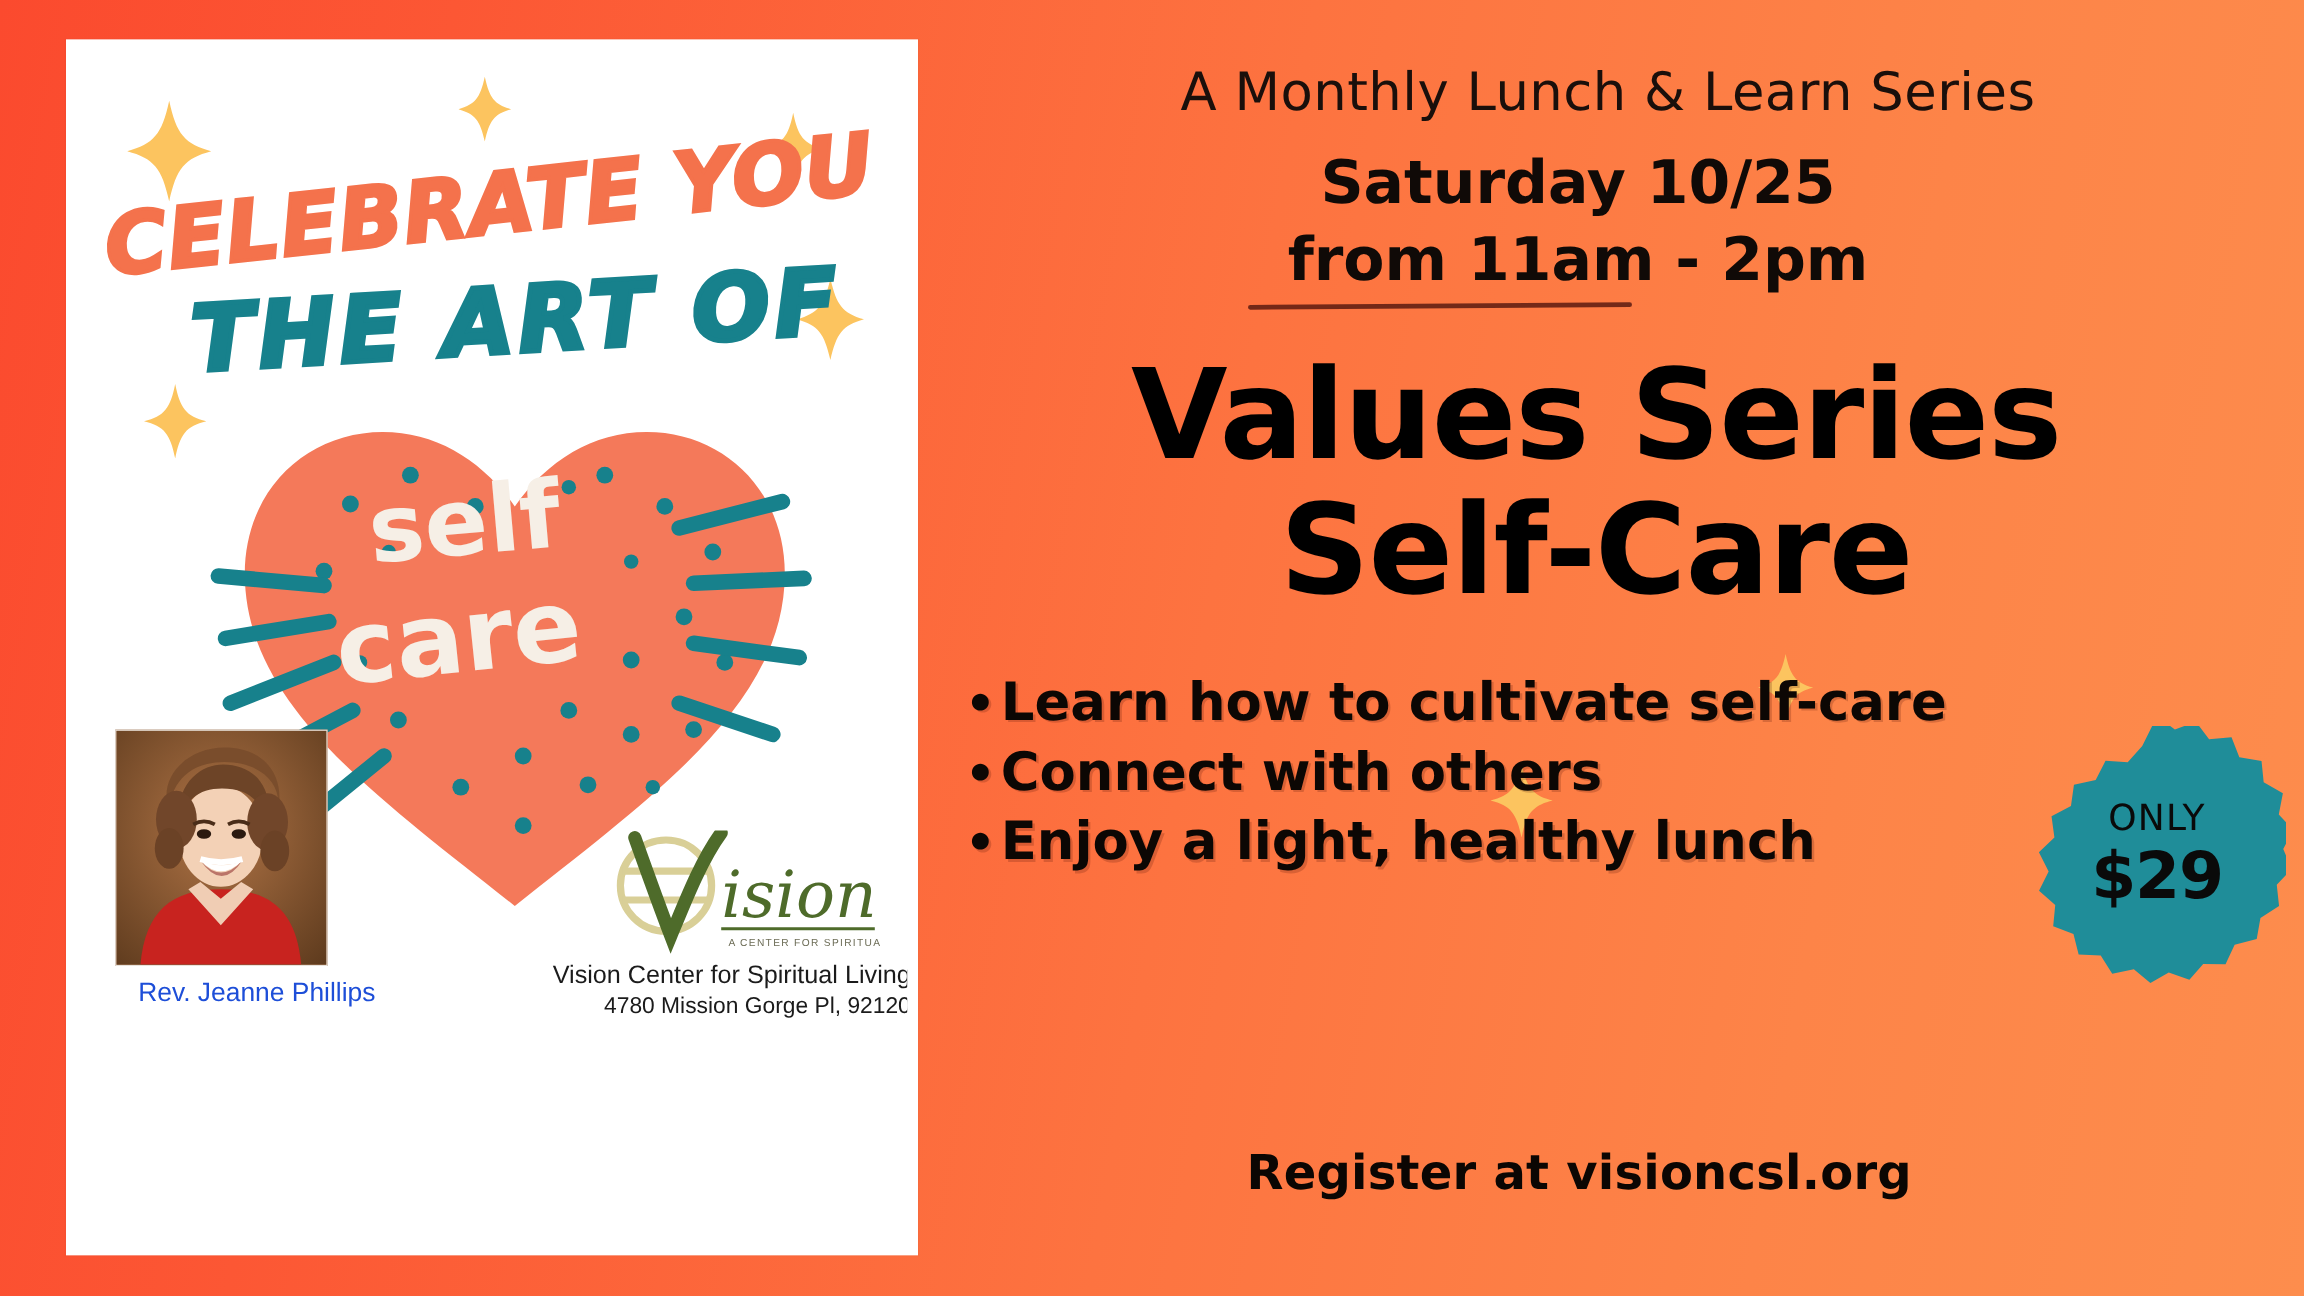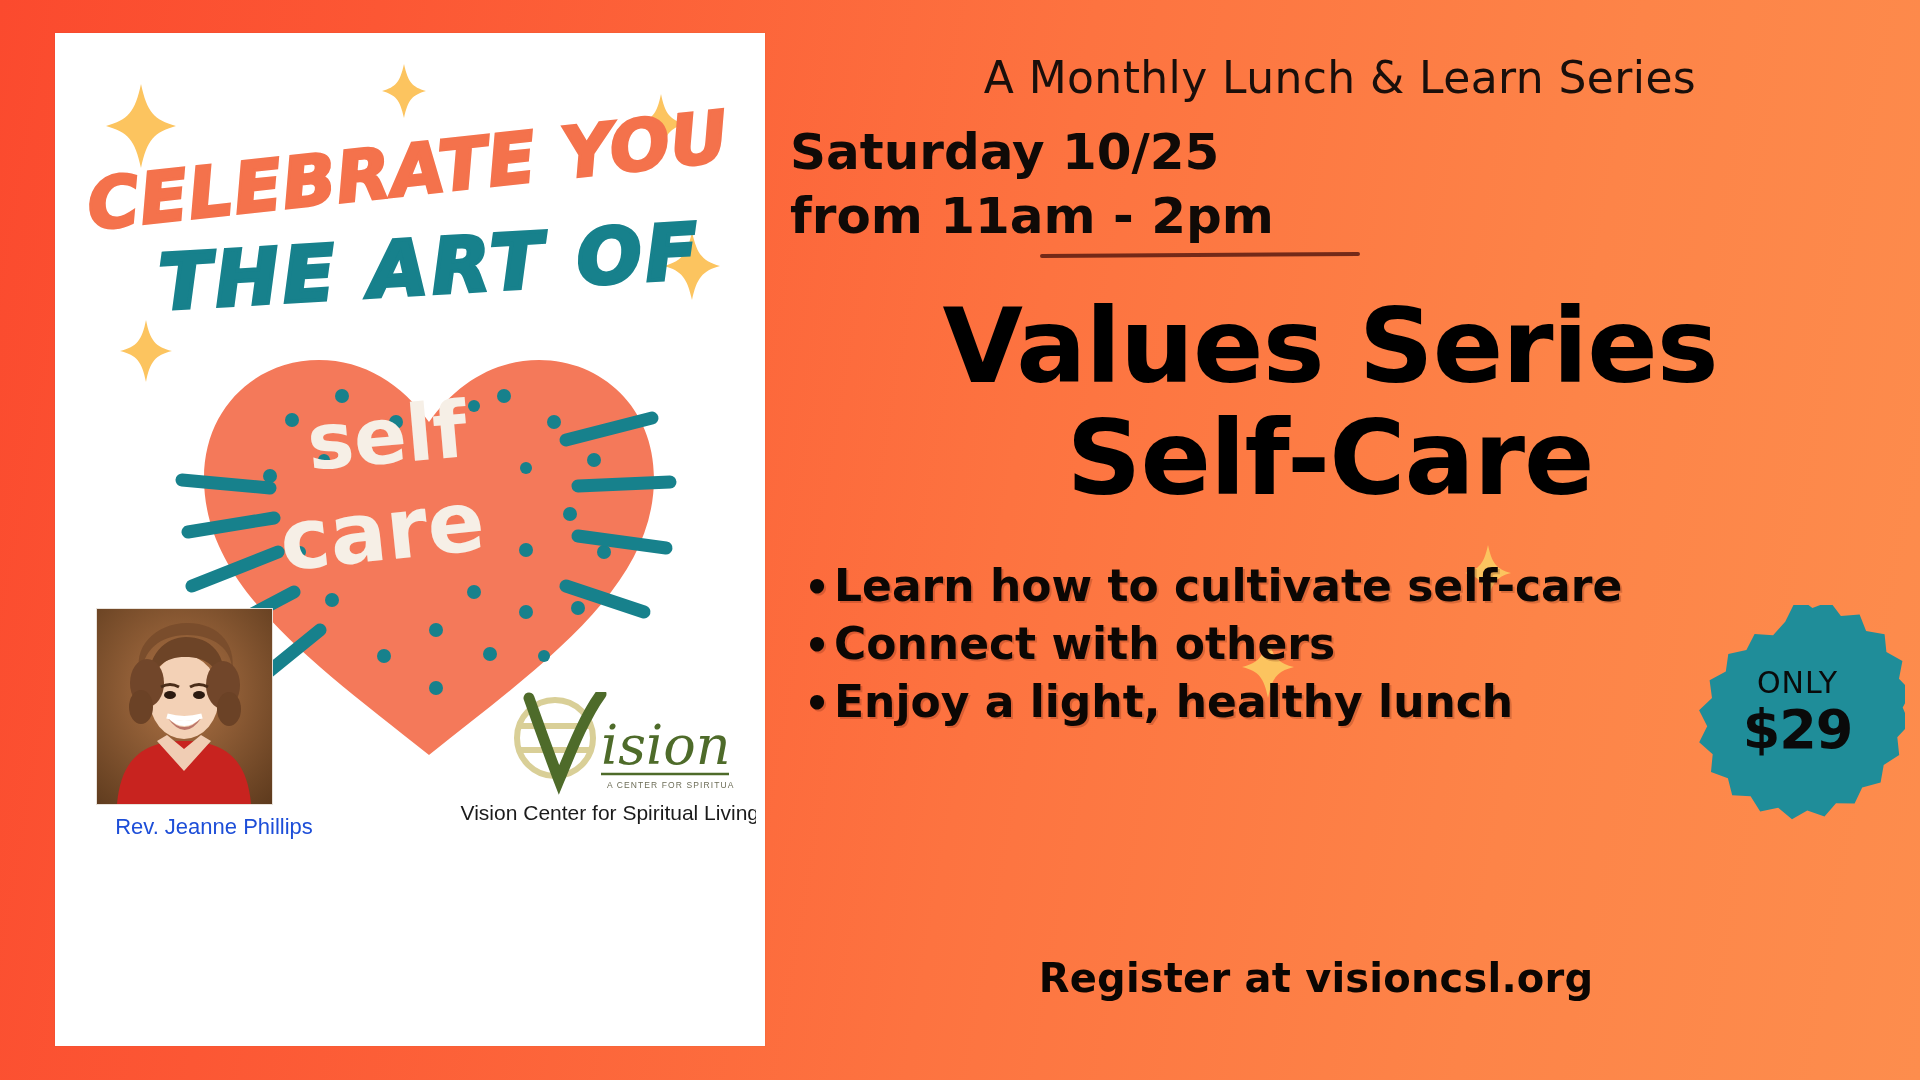--- a/index.html
+++ b/index.html
@@ -89,21 +89,21 @@
   
   #right{
     position:absolute;left:790px;top:0;width:1130px;height:1080px;
   }
   #series-line{
     position:absolute;left:0;top:52px;width:1100px;text-align:center;
     font-size:44px;color:#1a0f0b;letter-spacing:.4px;
     font-family:"DejaVu Sans", sans-serif;font-weight:400;
   }
   #date-block{
-    position:absolute;left:0;top:120px;width:1050px;
+    position:absolute;left:0;top:120px;width:1050px;text-align:center;
     color:#100a07;font-family:"DejaVu Sans", sans-serif;font-weight:600;
   }
   #date-block .d1{font-size:50px;line-height:1.28;}
   #date-block .d2{font-size:50px;line-height:1.28;}
   #date-underline{
     position:absolute;left:250px;top:253px;width:320px;height:4px;
     background:#5b1b10;border-radius:3px;opacity:.85;
     transform:rotate(-.4deg);
   }
 
@@ -267,20 +267,21 @@
           <line x1="10" y1="58" x2="82" y2="58" stroke="#d9cf97" stroke-width="6"></line>
           <path d="M20 6 C30 34 40 62 50 88 C64 54 76 24 92 2" stroke="#4e6b2a" stroke-width="11" fill="none" stroke-linecap="round"></path>
           <text x="92" y="72" font-family="DejaVu Serif, serif" font-style="italic" font-size="54" fill="#4e6b2a">ision</text>
           <line x1="92" y1="82" x2="220" y2="82" stroke="#4e6b2a" stroke-width="2.5"></line>
           <text x="98" y="96" font-family="Liberation Sans, sans-serif" font-size="8.5" letter-spacing="1.1" fill="#6d6d57">A CENTER FOR SPIRITUAL LIVING</text>
         </svg>
       </div>
 
       <div id="venue">
         <div class="v1">Vision Center for Spiritual Living</div>
+        <div class="v2">4780 Mission Gorge Pl, 92120</div>
       </div>
 
     </div>
   </div>
 
   <div id="right">
 
     <div id="series-line">A Monthly Lunch &amp; Learn Series</div>
 
     <div id="date-block">

